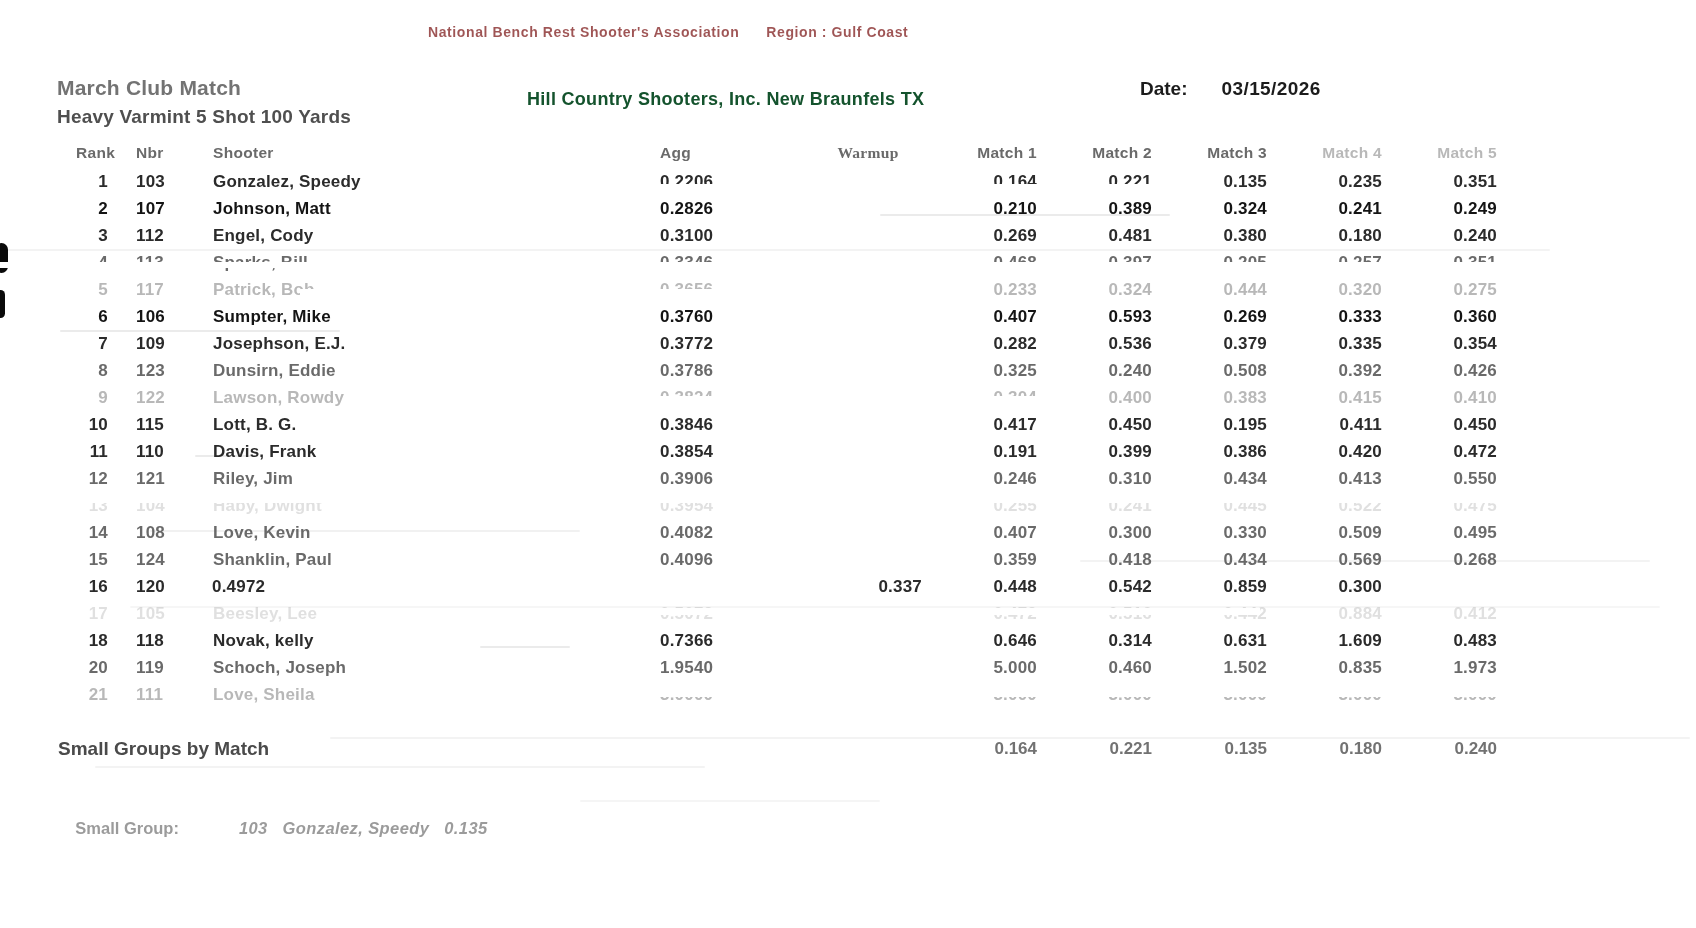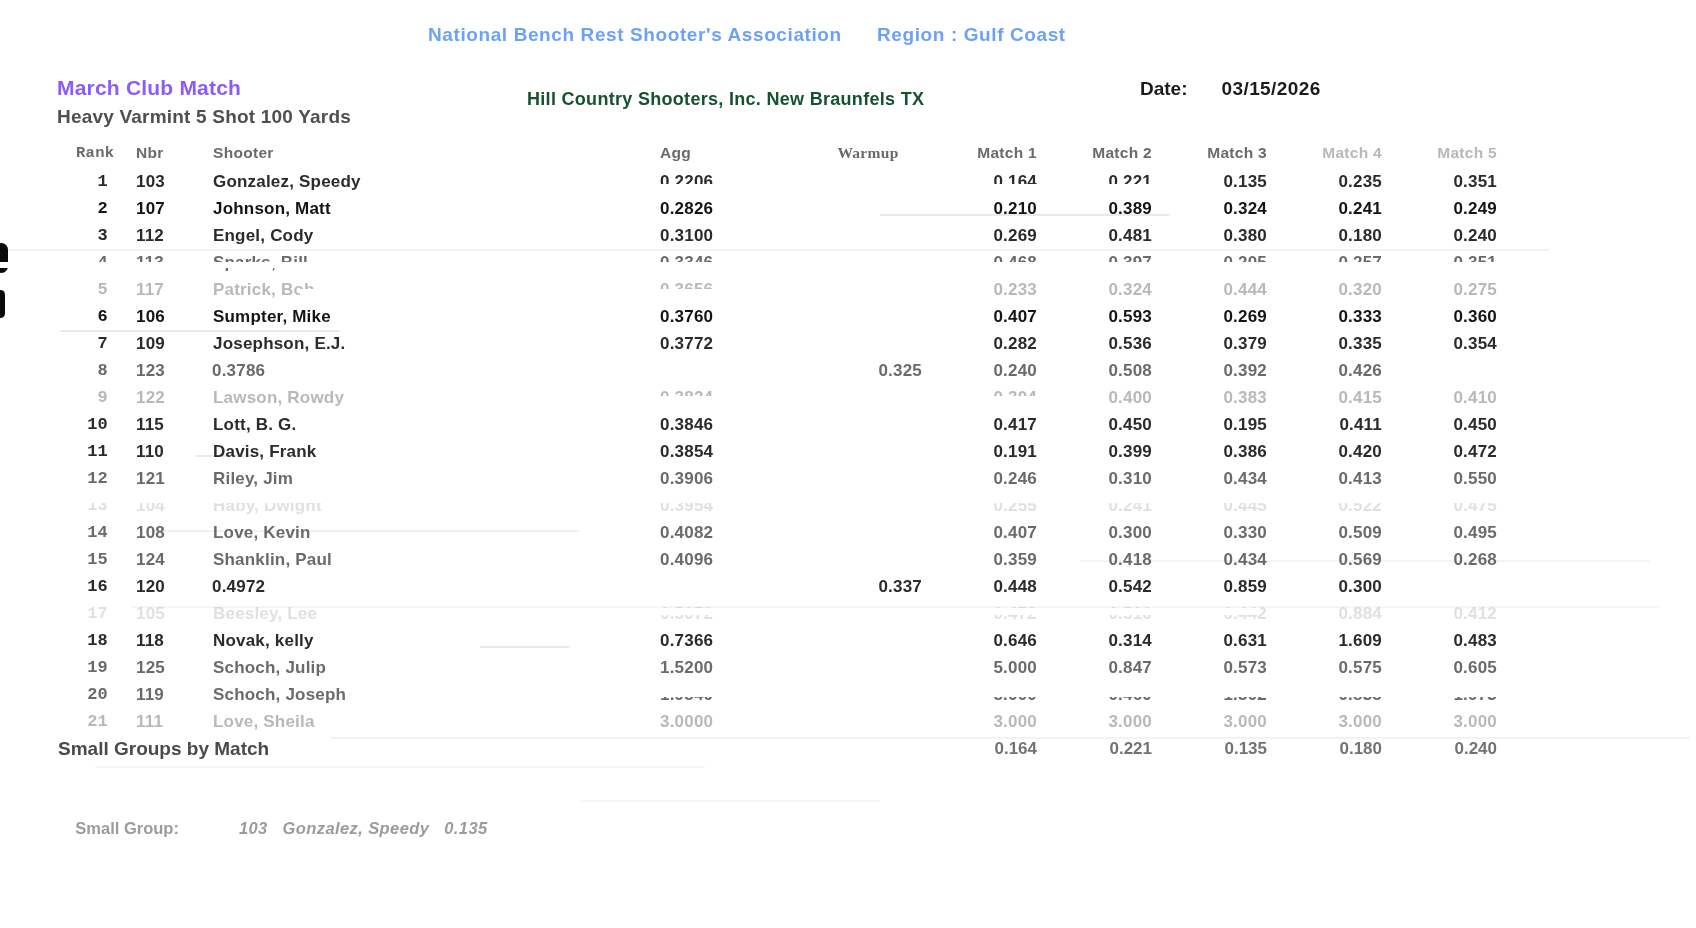--- a/index.html
+++ b/index.html
@@ -7,39 +7,39 @@
   body { font-family:"Liberation Sans", sans-serif; }
   .page { position:relative; width:1696px; height:928px; background:#fff; }
 
   
   .f0 { color:#141414; }
   .f1 { color:#2b2b2b; filter:blur(.2px); }
   .f2 { color:#5a5a5a; filter:blur(.35px); opacity:.9; }
   .f3 { color:#8a8a8a; filter:blur(.45px); opacity:.6; }
   .f4 { color:#9a9a9a; filter:blur(.55px); opacity:.3; }
 
-  .org-line { position:absolute; left:428px; top:24px; font-size:19px; font-weight:700;
-              letter-spacing:.6px; white-space:pre; color:#3b82f6; filter:blur(.45px); opacity:.75; }
+  .org-line { position:absolute; left:428px; top:24px; font-size:14px; font-weight:700;
+              letter-spacing:.6px; white-space:pre; color:#7f1d1d; filter:blur(.45px); opacity:.75; }
   .club-line { position:absolute; left:527px; top:53px; font-size:18px; font-weight:700;
                letter-spacing:.3px; color:#14532d; filter:blur(.3px);margin-top:36px; }
 
-  .title    { position:absolute; left:57px;  top:76px;  font-size:21px; font-weight:700; color:#8b5cf6; letter-spacing:.2px; }
+  .title    { position:absolute; left:57px;  top:76px;  font-size:21px; font-weight:700; color:#737373; letter-spacing:.2px; }
   .subtitle { position:absolute; left:57px;  top:106px; font-size:19px; font-weight:700; color:#4f4f4f; filter:blur(.35px); letter-spacing:.2px; }
   .date-wrap { position:absolute; left:1140px; top:78px; font-size:19px; font-weight:700; color:#1c1c1c; }
   .date-wrap .lbl { filter:blur(.25px); }
   .date-wrap .val { margin-left:34px; letter-spacing:.4px; }
 
   .tbl { position:absolute; left:58px; top:138px; width:1439px; z-index:2; }
   .trow, .hrow { display:grid; grid-template-columns:58px 78px 448px 172px 108px 115px 115px 115px 115px 115px; }
   .hrow { height:30px; }
   .trow { height:27px; }
   .cell { font-size:17px; font-weight:600; letter-spacing:.2px; line-height:27px;
           white-space:nowrap; overflow:visible; }
   .hcell { font-size:15.5px; font-weight:700; letter-spacing:.3px; line-height:30px; white-space:nowrap; }
-  .c-rank   { text-align:right; padding-right:8px;font-family:Liberation Mono, monospace; }
+  .c-rank   { text-align:right; padding-right:8px; }
   .c-nbr    { text-align:left;  padding-left:20px; }
   .c-shooter{ text-align:left;  padding-left:19px; }
   .c-agg    { text-align:left;  padding-left:18px; }
   .c-warmup { text-align:center;font-family:Liberation Serif, serif; }
   .c-m1,.c-m2,.c-m3,.c-m4,.c-m5 { text-align:right; }
   .h-rank   { text-align:left; padding-left:18px; }
 
   .sg-row { position:absolute; left:58px; top:735px; width:1439px; z-index:2;
             display:grid; grid-template-columns:864px 115px 115px 115px 115px 115px; }
   .sg-label { font-size:19px; font-weight:700; line-height:28px; color:#4a4a4a; filter:blur(.35px); }
@@ -162,20 +162,21 @@
           <div class="cell c-warmup"></div>
           <div class="cell c-m1">0.282</div>
           <div class="cell c-m2">0.536</div>
           <div class="cell c-m3">0.379</div>
           <div class="cell c-m4">0.335</div>
           <div class="cell c-m5">0.354</div>
         </div>
         <div class="trow f2">
           <div class="cell c-rank">8</div>
           <div class="cell c-nbr">123</div>
+          <div class="cell c-shooter">Dunsirn, Eddie</div>
           <div class="cell c-agg">0.3786</div>
           <div class="cell c-warmup"></div>
           <div class="cell c-m1">0.325</div>
           <div class="cell c-m2">0.240</div>
           <div class="cell c-m3">0.508</div>
           <div class="cell c-m4">0.392</div>
           <div class="cell c-m5">0.426</div>
         </div>
         <div class="trow f3">
           <div class="cell c-rank">9</div>
@@ -288,32 +289,20 @@
           <div class="cell c-rank">18</div>
           <div class="cell c-nbr">118</div>
           <div class="cell c-shooter">Novak, kelly</div>
           <div class="cell c-agg">0.7366</div>
           <div class="cell c-warmup"></div>
           <div class="cell c-m1">0.646</div>
           <div class="cell c-m2">0.314</div>
           <div class="cell c-m3">0.631</div>
           <div class="cell c-m4">1.609</div>
           <div class="cell c-m5">0.483</div>
-        </div>
-        <div class="trow f2">
-          <div class="cell c-rank">19</div>
-          <div class="cell c-nbr">125</div>
-          <div class="cell c-shooter">Schoch, Julip</div>
-          <div class="cell c-agg">1.5200</div>
-          <div class="cell c-warmup"></div>
-          <div class="cell c-m1">5.000</div>
-          <div class="cell c-m2">0.847</div>
-          <div class="cell c-m3">0.573</div>
-          <div class="cell c-m4">0.575</div>
-          <div class="cell c-m5">0.605</div>
         </div>
         <div class="trow f2">
           <div class="cell c-rank">20</div>
           <div class="cell c-nbr">119</div>
           <div class="cell c-shooter">Schoch, Joseph</div>
           <div class="cell c-agg">1.9540</div>
           <div class="cell c-warmup"></div>
           <div class="cell c-m1">5.000</div>
           <div class="cell c-m2">0.460</div>
           <div class="cell c-m3">1.502</div>

